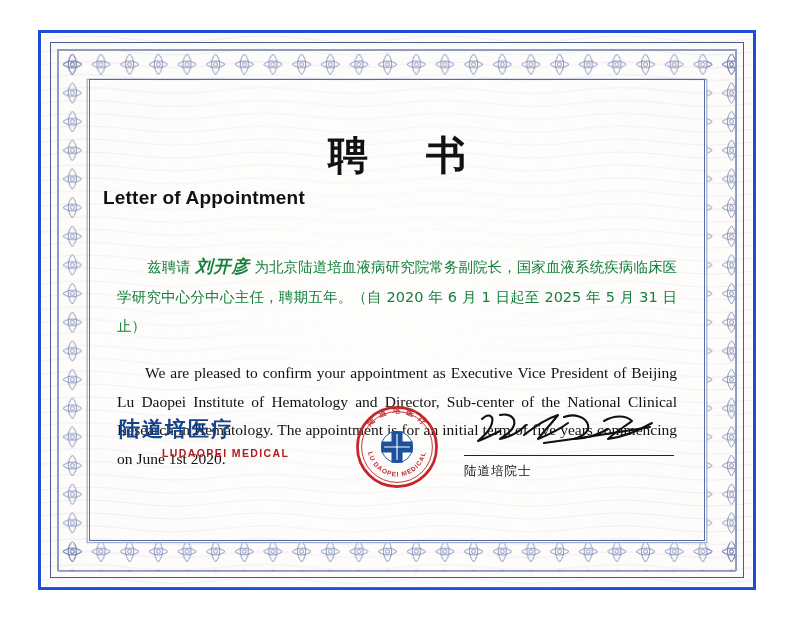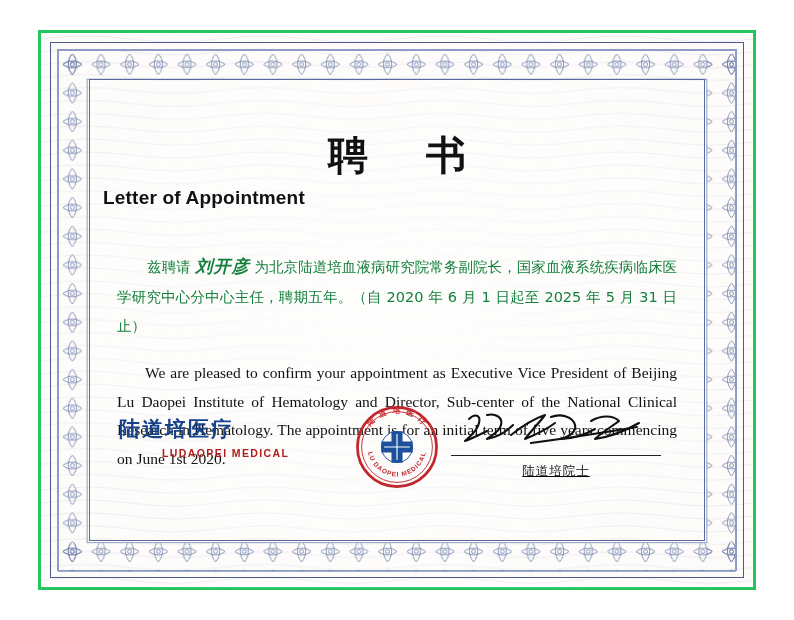--- a/index.html
+++ b/index.html
@@ -16,21 +16,21 @@
 
   
   .certificate {
     position: absolute;
     left: 38px;
     top: 30px;
     width: 718px;
     height: 560px;
     background: #fdfcfa;
     box-sizing: border-box;
-    border: 3px solid #22c55e;
+    border: 3px solid #1d4ed8;
     box-shadow: 0 0 0 1px #ffffff inset;
   }
 
   
   .guilloche {
     position: absolute;
     inset: 0;
     opacity: 0.55;
     pointer-events: none;
   }
@@ -171,25 +171,23 @@
     left: 50%;
     transform: translateX(-50%);
     top: -4px;
     width: 92px;
     height: 92px;
   }
 
   
   .sign-block {
     position: absolute;
-    right: 16px;
+    right: 3px;
     top: 0;
     width: 210px;
-    text-align: center;
-    text-decoration: underline;
   }
   .signature {
     height: 48px;
     position: relative;
   }
   .sign-line {
     border-bottom: 1px solid #222;
     margin-top: 2px;
   }
   .sign-label {

